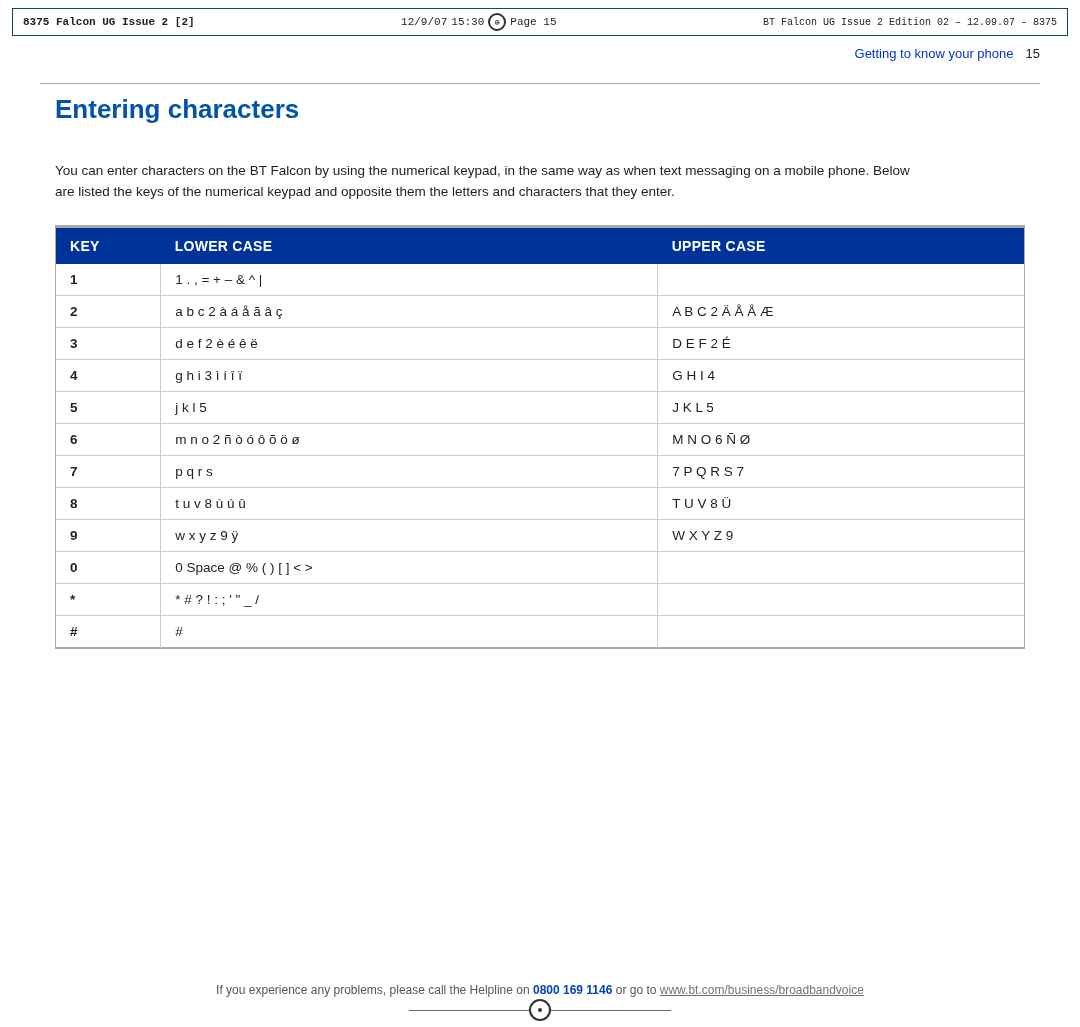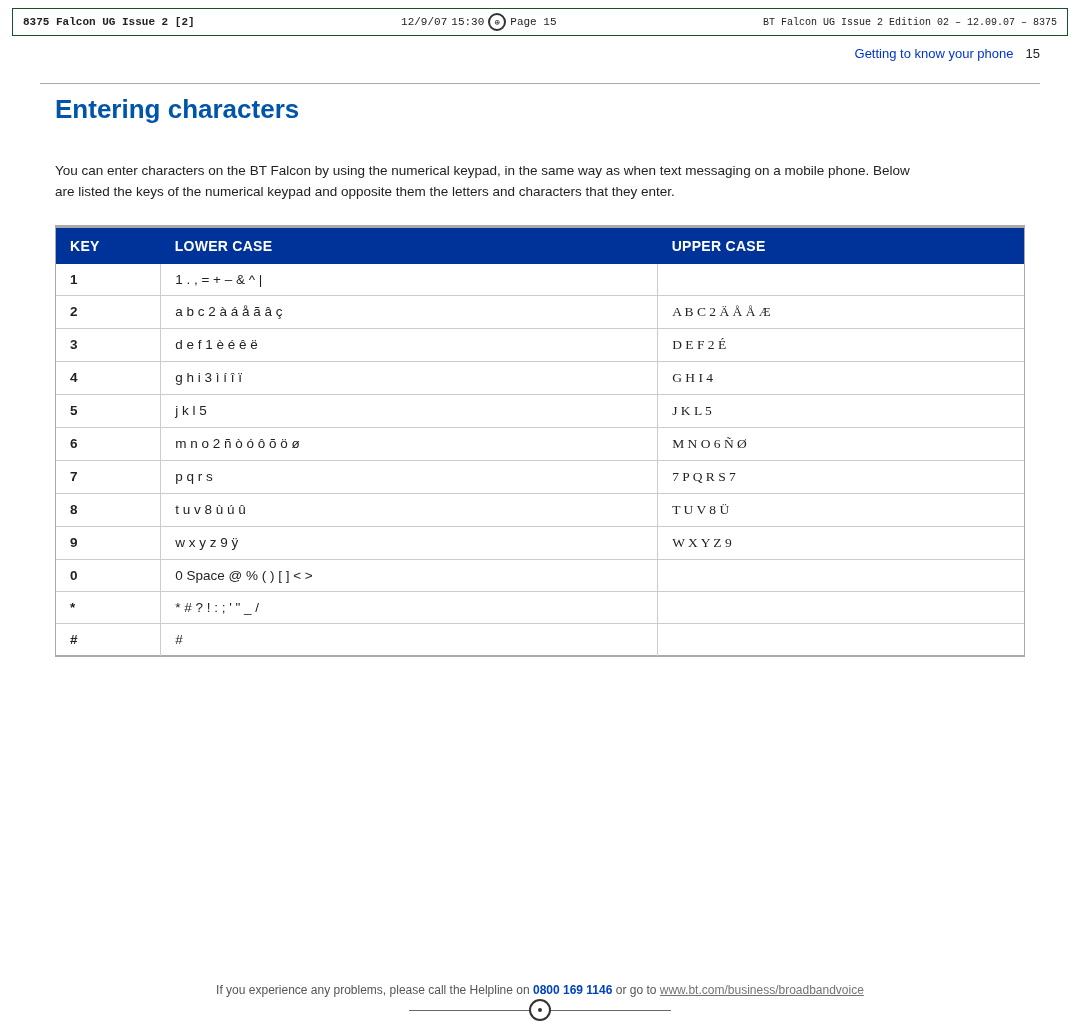--- a/index.html
+++ b/index.html
@@ -114,21 +114,20 @@
       font-weight: bold;
       border-right: 1px solid #ccc;
       width: 80px;
     }
     .char-table tbody td:nth-child(2) {
       border-right: 1px solid #ccc;
       width: 380px;
     }
     .char-table tbody td:nth-child(3) {
       width: 280px;
-      font-family: Liberation Serif, serif;
     }
     
     .char-table thead {
       border-top: 2px solid #aaa;
     }
     .table-wrapper {
       border: 1px solid #aaa;
       margin-bottom: 30px;
     }
 
@@ -210,21 +209,21 @@
             <td>1 . , = + – &amp; ^ |</td>
             <td></td>
           </tr>
           <tr>
             <td>2</td>
             <td>a b c 2 à á å ã â ç</td>
             <td>A B C 2 Ä Å Å Æ</td>
           </tr>
           <tr>
             <td>3</td>
-            <td>d e f 1 è é ê ë</td>
+            <td>d e f 2 è é ê ë</td>
             <td>D E F 2 É</td>
           </tr>
           <tr>
             <td>4</td>
             <td>g h i 3 ì í î ï</td>
             <td>G H I 4</td>
           </tr>
           <tr>
             <td>5</td>
             <td>j k l 5</td>

